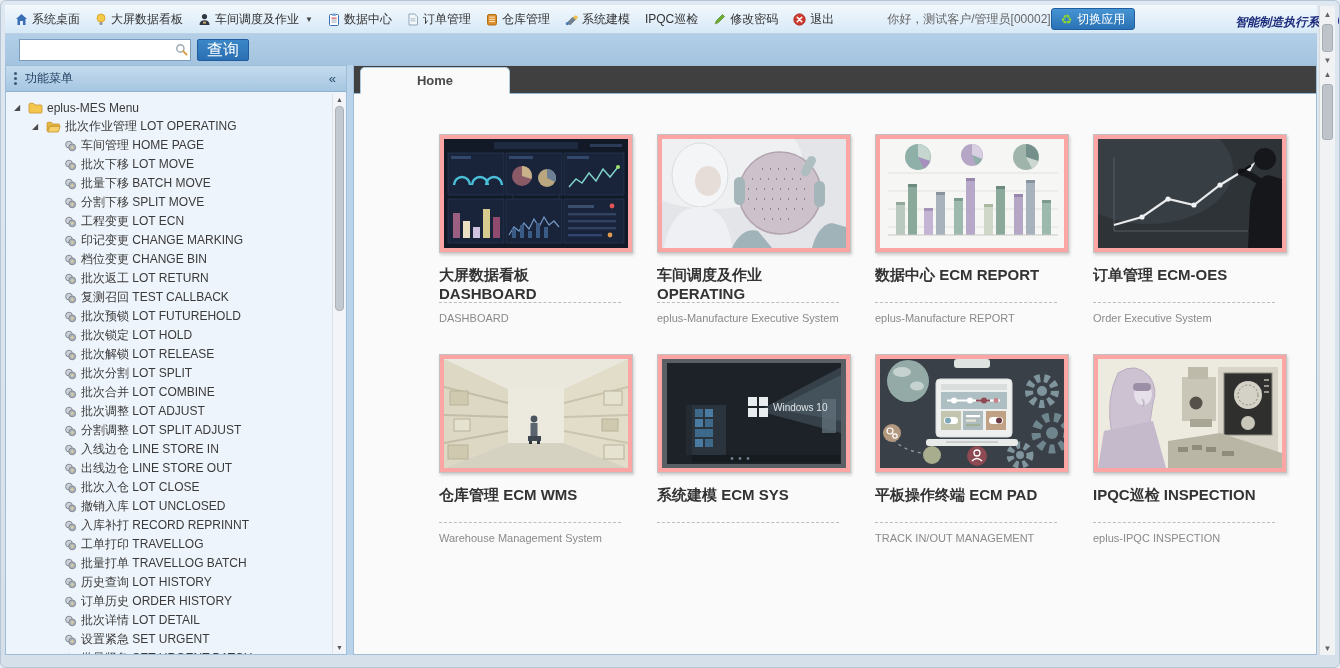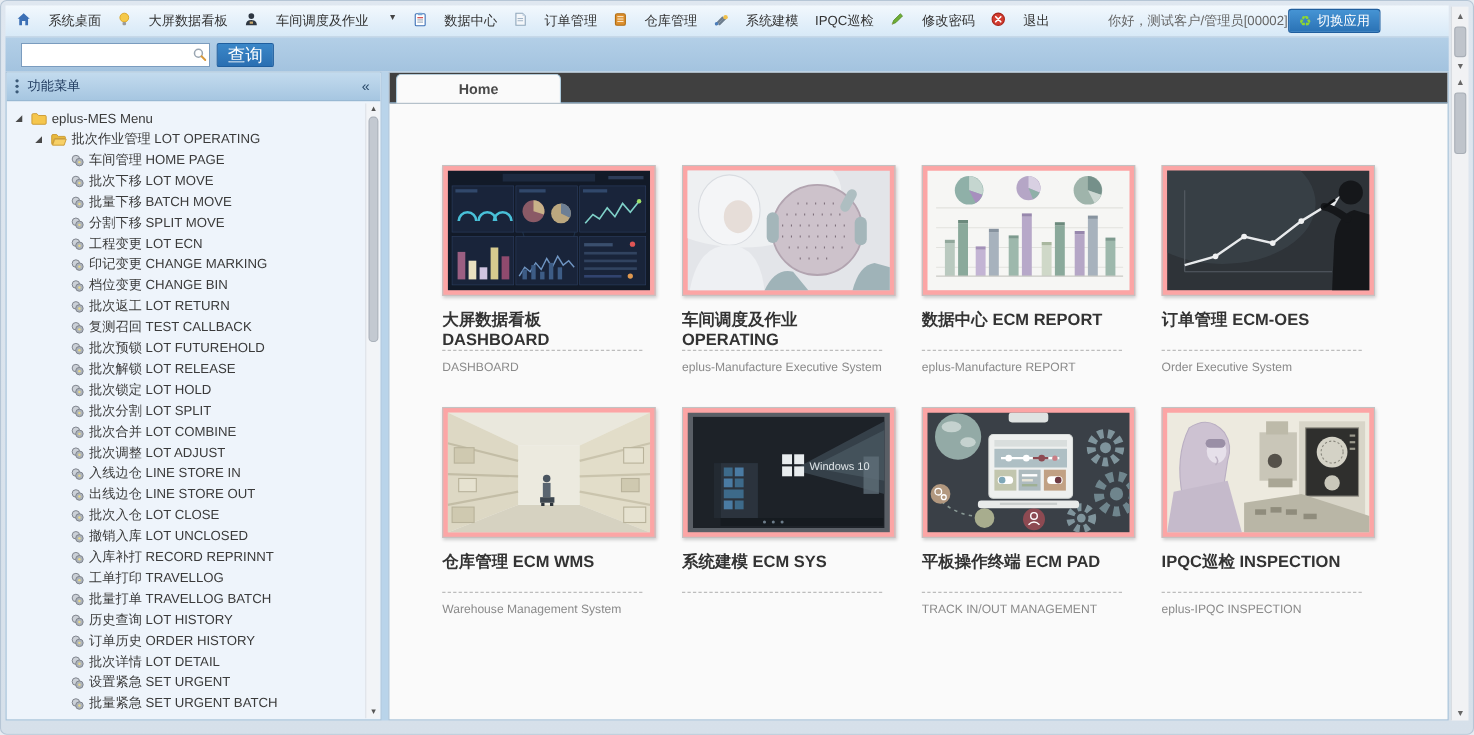--- a/index.html
+++ b/index.html
@@ -5,21 +5,21 @@
   * { margin:0; padding:0; box-sizing:border-box; }
   html,body { width:1340px; height:668px; overflow:hidden;
     font-family:"Liberation Sans","DejaVu Sans",sans-serif; background:#e7ecf2; }
   .window { position:absolute; left:0; top:0; width:1340px; height:668px;
     background:linear-gradient(180deg,#dfe7f0,#d6e0ea); border:1px solid #b6c6d6; border-radius:6px; overflow:hidden; }
 
   
   .topbar { position:absolute; left:4px; top:4px; right:22px; height:29px;
     background:linear-gradient(180deg,#f2f8fd,#d7e9f7); border-bottom:1px solid #bcd2e4;
     display:flex; align-items:center; padding:0 10px; font-size:12px; color:#333; white-space:nowrap; }
-  .tb-item { display:flex; align-items:flex-start; gap:16px; margin-right:15px; cursor:pointer; color:#333; }
+  .tb-item { display:flex; align-items:center; gap:4px; margin-right:15px; cursor:pointer; color:#333; }
   .tb-item .caret { font-size:8px; color:#444; margin-left:2px; }
   .icon { display:inline-block; line-height:0; }
   .greeting { color:#666; margin-left:38px; }
   .switch-btn { margin-left:auto; margin-right:100px; height:22px; padding:0 9px;
     background:linear-gradient(180deg,#4694d4,#2a72b5); border:1px solid #1f5e9e; border-radius:3px;
     color:#fff; font-size:12px; display:flex; align-items:center; gap:5px; cursor:pointer; }
   .switch-btn .recycle { color:#8fd632; font-size:13px; line-height:1; }
   .brand { display:flex; align-items:baseline; gap:6px; font-style:italic; font-weight:bold; }
   .brand-prefix { font-size:12px; color:#1b2a7a; }
   .brand-name { font-size:22px; color:#232b8f; letter-spacing:-1px; }
@@ -52,21 +52,21 @@
 
   
   .splitter { position:absolute; left:346px; top:64px; width:6px; bottom:12px; background:#b9d4ea; cursor:col-resize; }
 
   
   .main { position:absolute; left:352px; top:64px; right:22px; bottom:12px; background:#fafafa; border:1px solid #9fbdd6; overflow:hidden; }
   .tabbar { height:28px; background:#404040; border-bottom:1px solid #94b8d4; display:flex; }
   .tab { width:150px; margin-left:6px; background:#fafafa; border:1px solid #aecbdd; border-bottom:1px solid #fafafa;
     border-radius:5px 5px 0 0; display:flex; align-items:center; justify-content:center;
     font-size:13px; font-weight:bold; color:#4a4a4a; position:relative; top:1px; cursor:pointer; }
-  .cards { padding:56px 0 0 48px; display:grid; grid-template-columns:repeat(4,194px); column-gap:24px; row-gap:30px; }
+  .cards { padding:40px 0 0 48px; display:grid; grid-template-columns:repeat(4,194px); column-gap:24px; row-gap:30px;margin-left:37px; }
   .card { cursor:pointer; }
   .card-img { width:194px; height:119px; background:#fca5a5; border:1px solid #c2c2c2; padding:4px; box-shadow:1px 2px 3px rgba(0,0,0,.18); }
   .card-img svg { display:block; width:184px; height:109px; }
   .card-title { width:182px; padding-top:12px; height:48px; font-size:15px; font-weight:bold; color:#333; line-height:19px; overflow:hidden; }
   .card-sep { width:182px; border-top:1px dashed #bdbdbd; margin-top:1px; }
   .card-sub { width:182px; padding-top:9px; font-size:11px; color:#8a8a8a; white-space:nowrap; }
 
   
   .vscroll { position:absolute; right:4px; top:5px; width:16px; bottom:12px; background:#f1f2f4; border-left:1px solid #d8dce1; }
   .vscroll .arr { position:absolute; left:0; width:15px; text-align:center; font-size:8px; color:#666; cursor:pointer; }
@@ -342,42 +342,42 @@
   </div>
 
   <div class="tnode leaf">
     <span class="icon">
       <svg width="13" height="12" viewBox="0 0 13 12">
                 <circle cx="5" cy="4.6" r="3.4" fill="#ccd1d8" stroke="#7d838c" stroke-width="0.9"></circle>
                 <circle cx="8.2" cy="7.4" r="3.4" fill="#aeb4bc" stroke="#7d838c" stroke-width="0.9"></circle>
                 <circle cx="8.2" cy="7.4" r="1.1" fill="#e8d98a"></circle>
               </svg>
     </span>
+    <span class="leaf-label">批次锁定 LOT HOLD</span>
+  </div>
+
+  <div class="tnode leaf">
+    <span class="icon">
+      <svg width="13" height="12" viewBox="0 0 13 12">
+                <circle cx="5" cy="4.6" r="3.4" fill="#ccd1d8" stroke="#7d838c" stroke-width="0.9"></circle>
+                <circle cx="8.2" cy="7.4" r="3.4" fill="#aeb4bc" stroke="#7d838c" stroke-width="0.9"></circle>
+                <circle cx="8.2" cy="7.4" r="1.1" fill="#e8d98a"></circle>
+              </svg>
+    </span>
     <span class="leaf-label">批次解锁 LOT RELEASE</span>
   </div>
 
   <div class="tnode leaf">
     <span class="icon">
       <svg width="13" height="12" viewBox="0 0 13 12">
                 <circle cx="5" cy="4.6" r="3.4" fill="#ccd1d8" stroke="#7d838c" stroke-width="0.9"></circle>
                 <circle cx="8.2" cy="7.4" r="3.4" fill="#aeb4bc" stroke="#7d838c" stroke-width="0.9"></circle>
                 <circle cx="8.2" cy="7.4" r="1.1" fill="#e8d98a"></circle>
               </svg>
     </span>
-    <span class="leaf-label">批次锁定 LOT HOLD</span>
-  </div>
-
-  <div class="tnode leaf">
-    <span class="icon">
-      <svg width="13" height="12" viewBox="0 0 13 12">
-                <circle cx="5" cy="4.6" r="3.4" fill="#ccd1d8" stroke="#7d838c" stroke-width="0.9"></circle>
-                <circle cx="8.2" cy="7.4" r="3.4" fill="#aeb4bc" stroke="#7d838c" stroke-width="0.9"></circle>
-                <circle cx="8.2" cy="7.4" r="1.1" fill="#e8d98a"></circle>
-              </svg>
-    </span>
     <span class="leaf-label">批次分割 LOT SPLIT</span>
   </div>
 
   <div class="tnode leaf">
     <span class="icon">
       <svg width="13" height="12" viewBox="0 0 13 12">
                 <circle cx="5" cy="4.6" r="3.4" fill="#ccd1d8" stroke="#7d838c" stroke-width="0.9"></circle>
                 <circle cx="8.2" cy="7.4" r="3.4" fill="#aeb4bc" stroke="#7d838c" stroke-width="0.9"></circle>
                 <circle cx="8.2" cy="7.4" r="1.1" fill="#e8d98a"></circle>
               </svg>
@@ -389,20 +389,30 @@
     <span class="icon">
       <svg width="13" height="12" viewBox="0 0 13 12">
                 <circle cx="5" cy="4.6" r="3.4" fill="#ccd1d8" stroke="#7d838c" stroke-width="0.9"></circle>
                 <circle cx="8.2" cy="7.4" r="3.4" fill="#aeb4bc" stroke="#7d838c" stroke-width="0.9"></circle>
                 <circle cx="8.2" cy="7.4" r="1.1" fill="#e8d98a"></circle>
               </svg>
     </span>
     <span class="leaf-label">批次调整 LOT ADJUST</span>
   </div>
 
+  <div class="tnode leaf">
+    <span class="icon">
+      <svg width="13" height="12" viewBox="0 0 13 12">
+                <circle cx="5" cy="4.6" r="3.4" fill="#ccd1d8" stroke="#7d838c" stroke-width="0.9"></circle>
+                <circle cx="8.2" cy="7.4" r="3.4" fill="#aeb4bc" stroke="#7d838c" stroke-width="0.9"></circle>
+                <circle cx="8.2" cy="7.4" r="1.1" fill="#e8d98a"></circle>
+              </svg>
+    </span>
+    <span class="leaf-label">分割调整 LOT SPLIT ADJUST</span>
+  </div>
 
   <div class="tnode leaf">
     <span class="icon">
       <svg width="13" height="12" viewBox="0 0 13 12">
                 <circle cx="5" cy="4.6" r="3.4" fill="#ccd1d8" stroke="#7d838c" stroke-width="0.9"></circle>
                 <circle cx="8.2" cy="7.4" r="3.4" fill="#aeb4bc" stroke="#7d838c" stroke-width="0.9"></circle>
                 <circle cx="8.2" cy="7.4" r="1.1" fill="#e8d98a"></circle>
               </svg>
     </span>
     <span class="leaf-label">入线边仓 LINE STORE IN</span>

